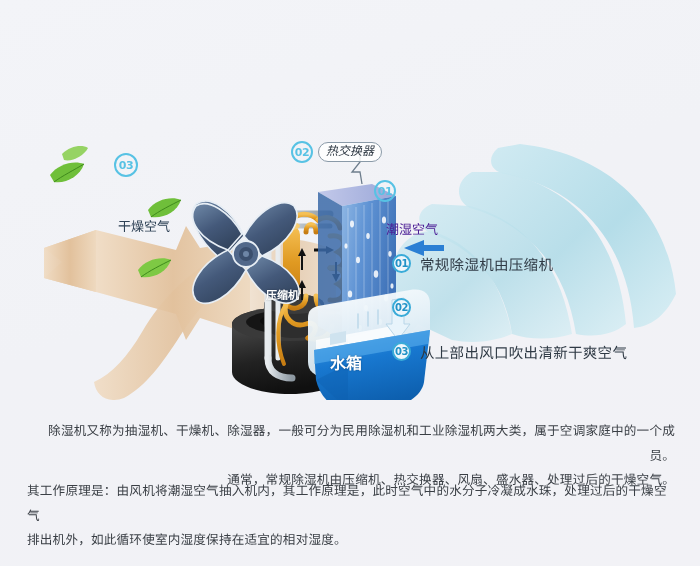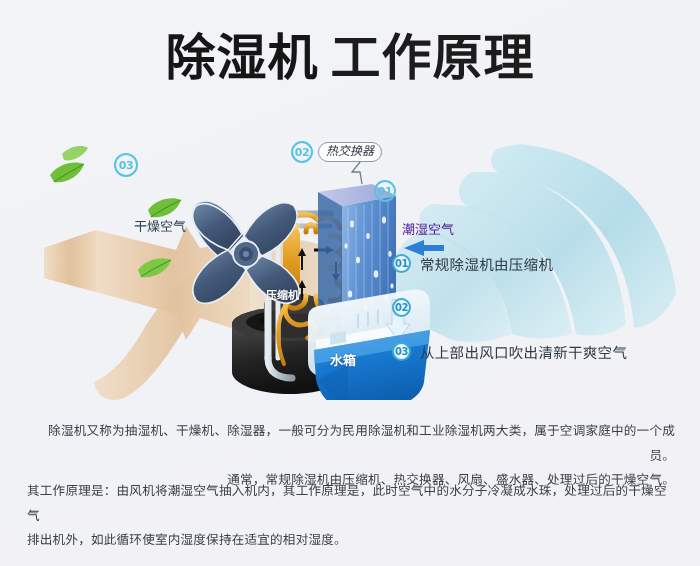--- a/index.html
+++ b/index.html
@@ -79,21 +79,20 @@
     border: 2.5px solid #57c2e4;
     color: #57c2e4;
   }
 
   
   .diag-label {
     position: absolute;
     font-size: 12px;
     color: #2b3e50;
     white-space: nowrap;
-    margin-left: 16px;
   }
   .diag-label-white {
     position: absolute;
     font-size: 11px;
     color: #ffffff;
     font-weight: bold;
     white-space: nowrap;
     text-shadow: 0 0 2px rgba(0,0,0,0.35);
   }
   .callout-box {
@@ -160,23 +159,20 @@
   }
   .copy-1 { top: 419px; text-align: right; }
   .copy-2 { top: 479px; }
   .copy p { margin: 0; }
 </style>
 </head>
 <body>
 
 <div id="page">
 
-  <div class="title-wrap">
-    <span class="title-main">除湿机</span><span class="title-sub">工作原理</span>
-  </div>
 
   <div class="stage">
 
     <svg width="700" height="272" viewBox="0 0 700 272">
       <defs>
         <linearGradient id="gHumid" x1="0" y1="0" x2="1" y2="1">
           <stop offset="0%" stop-color="#cfeaf2"></stop>
           <stop offset="55%" stop-color="#b2dce8"></stop>
           <stop offset="100%" stop-color="#d8eef4"></stop>
         </linearGradient>
@@ -436,21 +432,21 @@
     <div class="badge badge-ghost" style="left:291px; top:13px; width:22px; height:22px;">02</div>
 
     <div class="callout-box" style="left:318px; top:14px;">热交换器</div>
 
     <div class="badge badge-ghost" style="left:374px; top:52px; width:22px; height:22px;">01</div>
 
     <div class="diag-label" style="left:386px; top:91px; font-size:13px; color:#4c1d95;">潮湿空气</div>
 
     <div class="diag-label-white" style="left:266px; top:158px;">压缩机</div>
 
-    <div class="diag-label-white" style="left:330px; top:222px; font-size:13px;">水箱</div>
+    <div class="diag-label-white" style="left:330px; top:222px; font-size:16px;">水箱</div>
   </div>
 
   <div class="legend">
 
     <div class="legend-row">
       <span class="legend-badge">01</span>
       <span class="legend-text">常规除湿机由压缩机</span>
     </div>
 
     <div class="legend-row">

